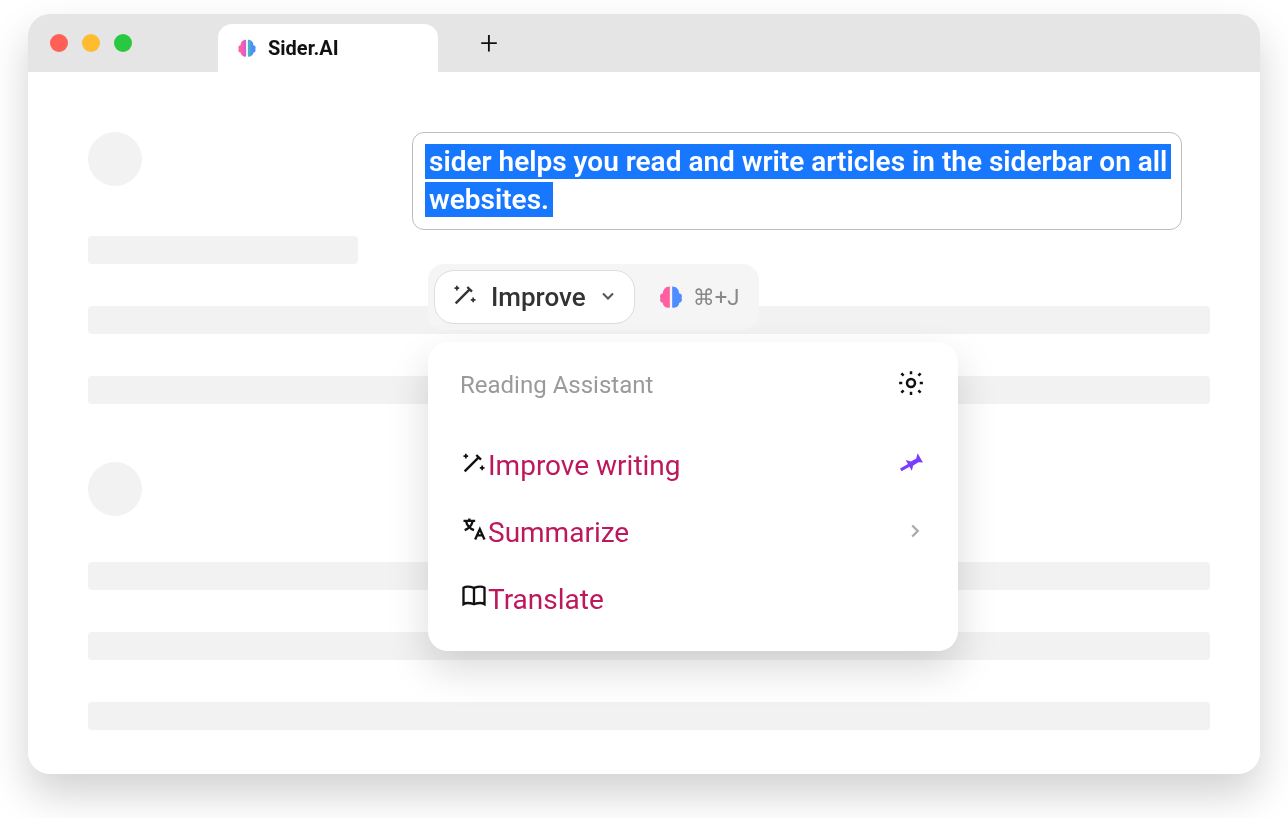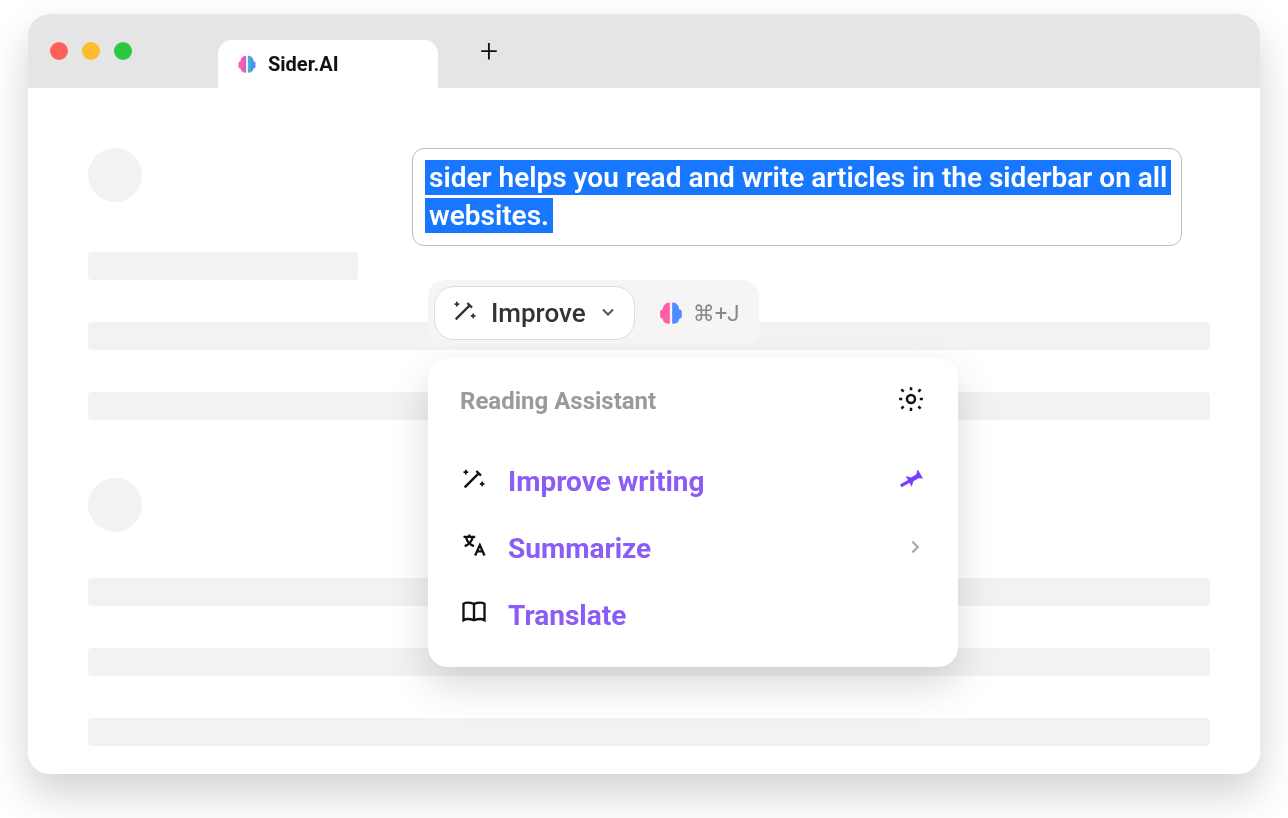--- a/index.html
+++ b/index.html
@@ -15,21 +15,21 @@
     left: 28px;
     top: 14px;
     width: 1232px;
     height: 760px;
     background: #fff;
     border-radius: 22px;
     box-shadow: 0 20px 40px rgba(0,0,0,0.18);
     overflow: hidden;
   }
   .titlebar {
-    height: 74px;
+    height: 58px;
     background: #e5e5e5;
     display: flex;
     align-items: center;
     padding-left: 22px;
     position: relative;
   }
   .traffic-lights {
     display: flex;
     gap: 14px;
     align-items: center;
@@ -161,30 +161,29 @@
   }
   .popup-header {
     display: flex;
     justify-content: space-between;
     align-items: center;
     margin-bottom: 30px;
   }
   .popup-title {
     font-size: 24px;
     color: #9a9a9a;
-    font-weight: 700;
+    font-weight: 400;
   }
   .menu-item {
     display: flex;
     align-items: center;
-    gap: 20px;
     padding: 16px 0;
     font-size: 28px;
-    font-weight: 700;
-    color: #8b5cf6;
+    font-weight: 400;
+    color: #be185d;
     position: relative;
   }
   .menu-item .right-icon {
     margin-left: auto;
   }
   .pin-icon { color: #7a3cff; }
   .chevron-icon { color: #aaa; }
   .icon-svg { width: 28px; height: 28px; flex-shrink:0; }
   .gear-svg { width: 30px; height: 30px; }
 </style>

